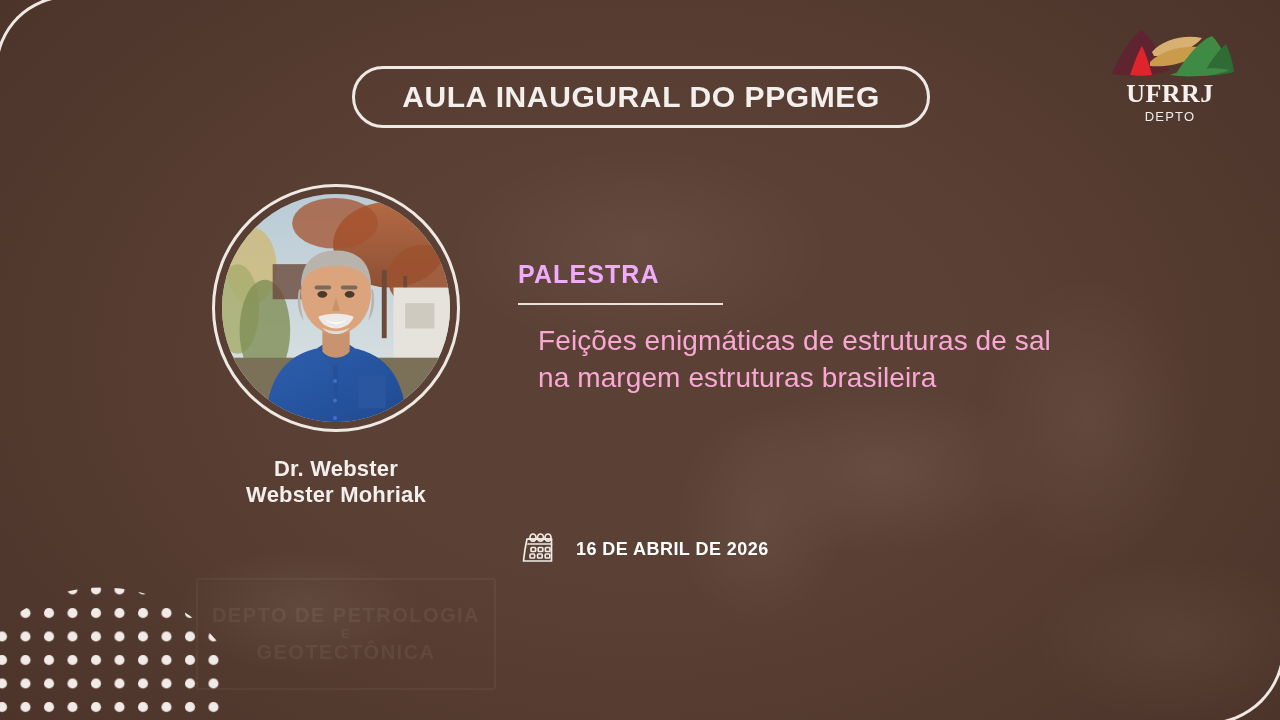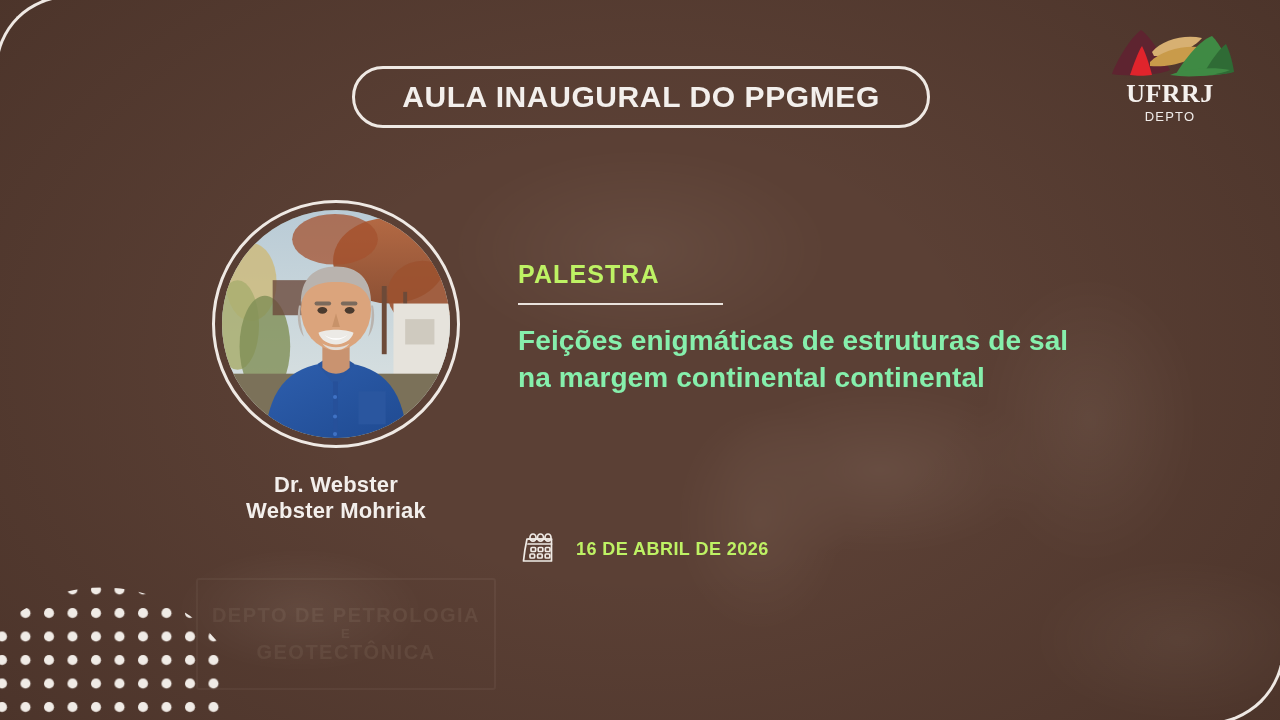--- a/index.html
+++ b/index.html
@@ -122,21 +122,21 @@
   .logo-sub {
     color:#f0ece9;
     font-size:13px;
     font-weight:400;
     letter-spacing:1.2px;
     line-height:1;
     margin-top:3px;
   }
 
   
-  .speaker { position:absolute; left:200px; top:200px; width:272px; }
+  .speaker { position:absolute; left:200px; top:184px; width:272px; }
   .avatar-ring {
     width:248px; height:248px;
     margin:0 auto;
     border-radius:50%;
     border:3px solid #efe9e4;
     padding:7px;
   }
   .avatar-clip {
     width:100%; height:100%;
     border-radius:50%;
@@ -151,55 +151,56 @@
     color:#f3efec;
     font-size:22px;
     font-weight:700;
     line-height:1.16;
     letter-spacing:.2px;
   }
 
   
   .talk { position:absolute; left:518px; top:262px; width:600px; }
   .talk-kicker {
-    color:#bef264;
+    color:#f0abfc;
     font-size:25px;
     font-weight:700;
     letter-spacing:1.1px;
     line-height:1;
   }
   .talk-rule {
     width:205px; height:2px;
     background:#e9e2dc;
     margin:16px 0 18px;
   }
   .talk-title {
-    color:#86efac;
+    color:#f9a8d4;
     font-size:28px;
-    font-weight:700;
+    font-weight:400;
     line-height:1.32;
     letter-spacing:.1px;
+    margin-left:20px;
   }
   .talk-title .line { display:block; }
 
   
   .info { position:absolute; left:518px; top:524px; }
   .info-row {
     display:flex; align-items:center;
     height:50px;
     gap:16px;
   }
   .info-icon {
     width:42px; height:42px;
     flex:0 0 42px;
     display:flex; align-items:center; justify-content:center;
   }
   .info-icon svg { display:block; }
   .info-text {
-    color:#bef264;
+    color:#ffffff;
     font-size:18px;
     font-weight:700;
     letter-spacing:.45px;
     white-space:nowrap;
   }
 </style>
 </head>
 <body>
 
 <div id="poster">
@@ -332,21 +333,21 @@
       <span>Dr. Webster</span><br>
       <span>Webster Mohriak</span>
     </div>
   </div>
 
   <div class="talk">
     <div class="talk-kicker">PALESTRA</div>
     <div class="talk-rule"></div>
     <div class="talk-title">
       <span class="line">Feições enigmáticas de estruturas de sal</span>
-      <span class="line">na margem continental continental</span>
+      <span class="line">na margem estruturas brasileira</span>
     </div>
   </div>
 
   <div class="info">
 
     <div class="info-row">
       <span class="info-icon">
         <svg width="38" height="38" viewBox="0 0 38 38" fill="none" stroke="#f0ebe6" stroke-width="1.7" stroke-linecap="round" stroke-linejoin="round">
           <path d="M7 9 C 5 18 4 26 3.5 31 L 31.5 31 L 31.5 9 Z"></path>
           <path d="M8.5 9 L 31.5 9"></path>

